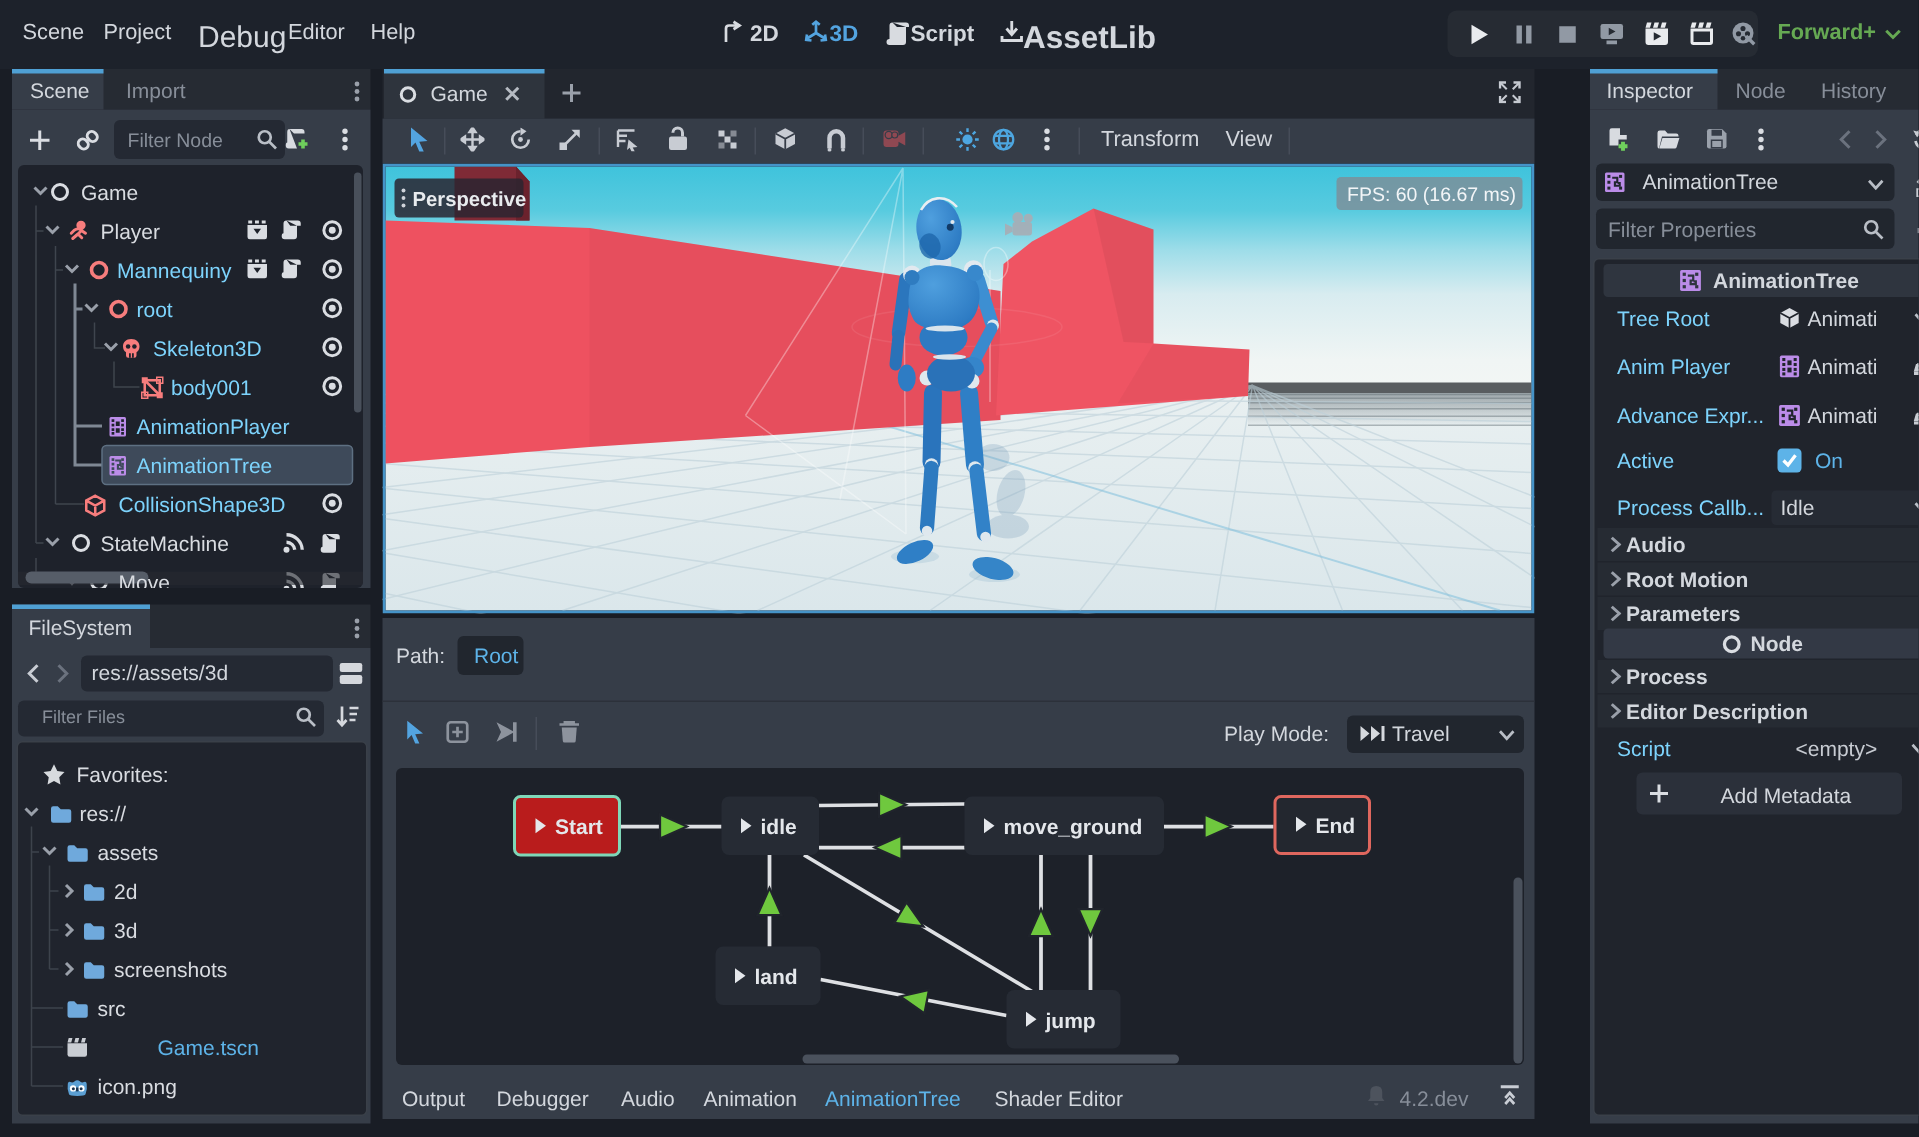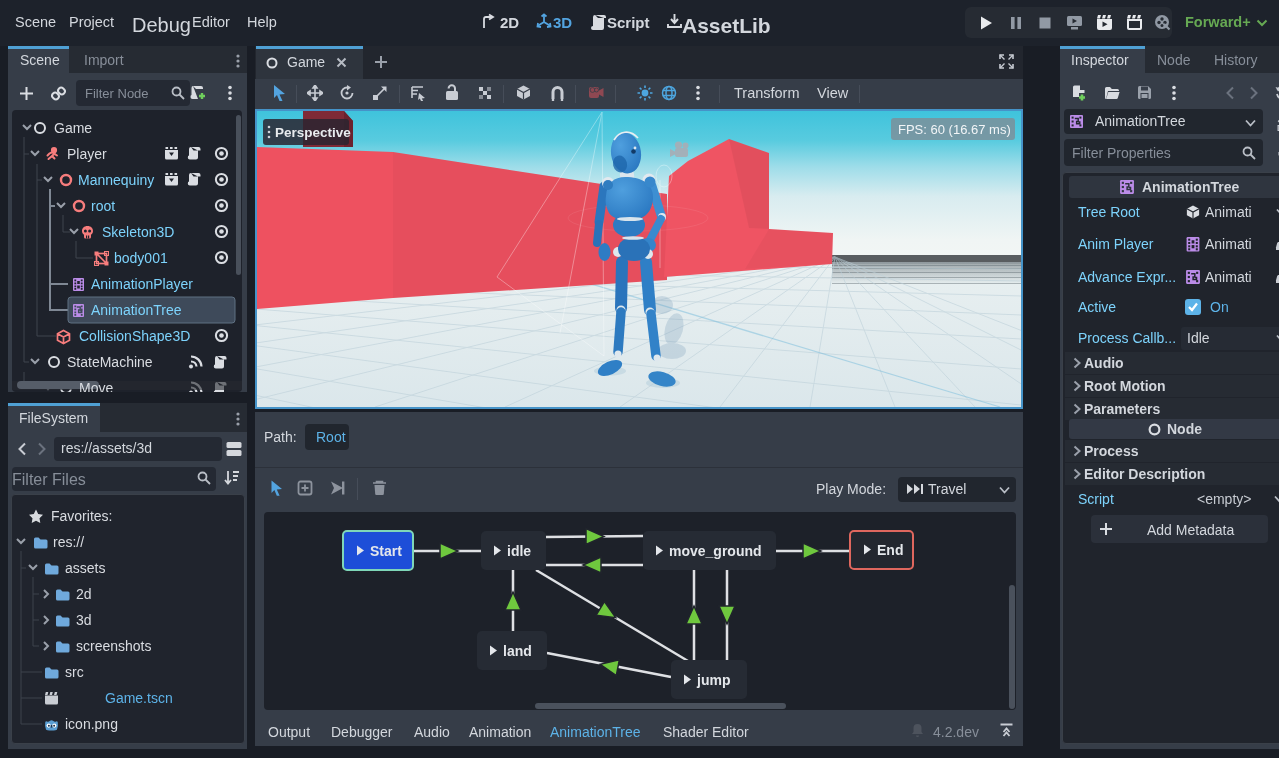--- a/index.html
+++ b/index.html
@@ -284,21 +284,21 @@
       <path d="M2 1.5 L7.5 7 L2 12.5" stroke="#6b727e" stroke-width="2" fill="none"></path>
     </svg>
   <div class="input" style="left:46px;top:34px;width:168px;height:24px;"></div>
   <div class="txt" style="left:53px;top:37px;">res://assets/3d</div>
   <svg style="left:218px;top:38px;" width="16" height="16" viewBox="0 0 16 16">
       <rect x="0.5" y="1" width="15" height="6" rx="1.5" fill="#d5d8dd"></rect>
       <rect x="0.5" y="9" width="15" height="6" rx="1.5" fill="#d5d8dd"></rect>
     </svg>
 
   <div class="input" style="left:4px;top:64px;width:204px;height:24px;"></div>
-  <div class="txt dim" style="left:4px;top:68px;font-size:16px;">Filter Files</div>
+  <div class="txt dim" style="left:20px;top:68px;font-size:12px;">Filter Files</div>
   <svg style="left:189px;top:68px;" width="14" height="14" viewBox="0 0 14 14">
       <circle cx="5.5" cy="5.5" r="4" stroke="#b9bec6" stroke-width="1.8" fill="none"></circle>
       <path d="M8.5 8.5 L13 13" stroke="#b9bec6" stroke-width="1.8"></path>
     </svg>
   <svg style="left:216px;top:66px;" width="17" height="17" viewBox="0 0 17 17">
       <g stroke="#d5d8dd" stroke-width="1.8" fill="none">
         <path d="M4 2 L4 14 M1 11 L4 14.5 L7 11"></path>
         <path d="M9 3 L15 3 M9 7 L14 7 M9 11 L13 11"></path>
       </g>
     </svg>
@@ -614,21 +614,21 @@
       <polygon points="-9,-8 9,0 -9,8" transform="translate(548,39)"></polygon>
       <polygon points="-9,-8 9,0 -9,8" transform="translate(249,89) rotate(-90)"></polygon>
       <polygon points="-9,-8 9,0 -9,8" transform="translate(344,101) rotate(31)"></polygon>
       <polygon points="-9,-8 9,0 -9,8" transform="translate(345,154) rotate(191)"></polygon>
       <polygon points="-9,-8 9,0 -9,8" transform="translate(430,103) rotate(-90)"></polygon>
       <polygon points="-9,-8 9,0 -9,8" transform="translate(463,103) rotate(90)"></polygon>
     </g>
     <rect x="271" y="191" width="251" height="6" rx="3" fill="#4a515c"></rect>
     <rect x="745" y="73" width="6" height="124" rx="3" fill="#4a515c"></rect>
   </svg>
-  <div class="gnode" style="left:87px;top:484px;width:72px;height:41px;border:2px solid #7fd7b8;box-sizing:border-box;background:#1d4ed8;">
+  <div class="gnode" style="left:87px;top:484px;width:72px;height:41px;border:2px solid #7fd7b8;box-sizing:border-box;background:#b91c1c;">
       <svg width="9" height="11" style="left:12px;top:13px;">
         <path d="M1 0.5 L8 5.5 L1 10.5 Z" fill="#e4e7eb"></path>
       </svg>
       <span>Start</span>
     </div>
   <div class="gnode" style="left:226px;top:485px;width:65px;height:39px;">
       <svg width="9" height="11" style="left:12px;top:14px;">
         <path d="M1 0.5 L8 5.5 L1 10.5 Z" fill="#e4e7eb"></path>
       </svg>
       <span>idle</span>

